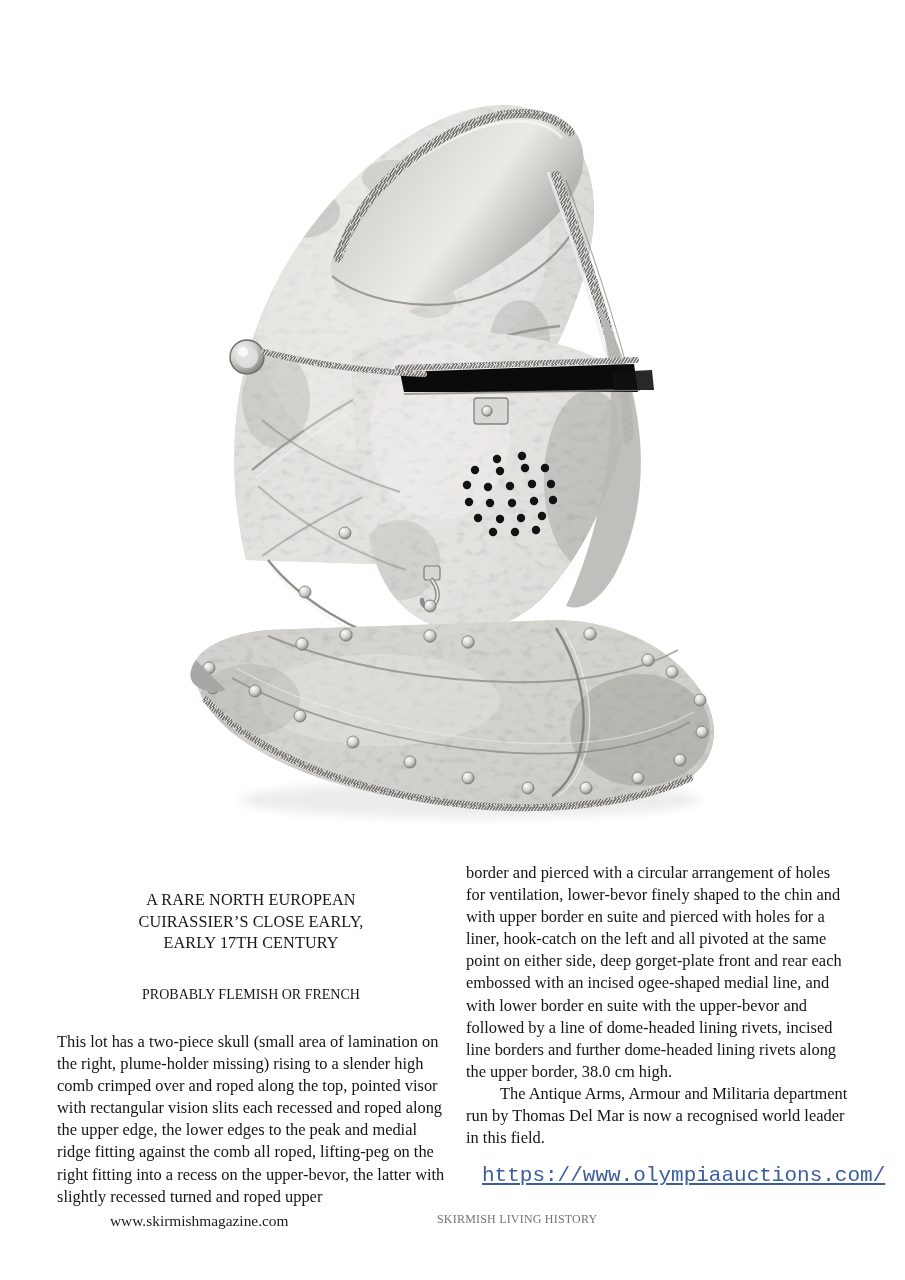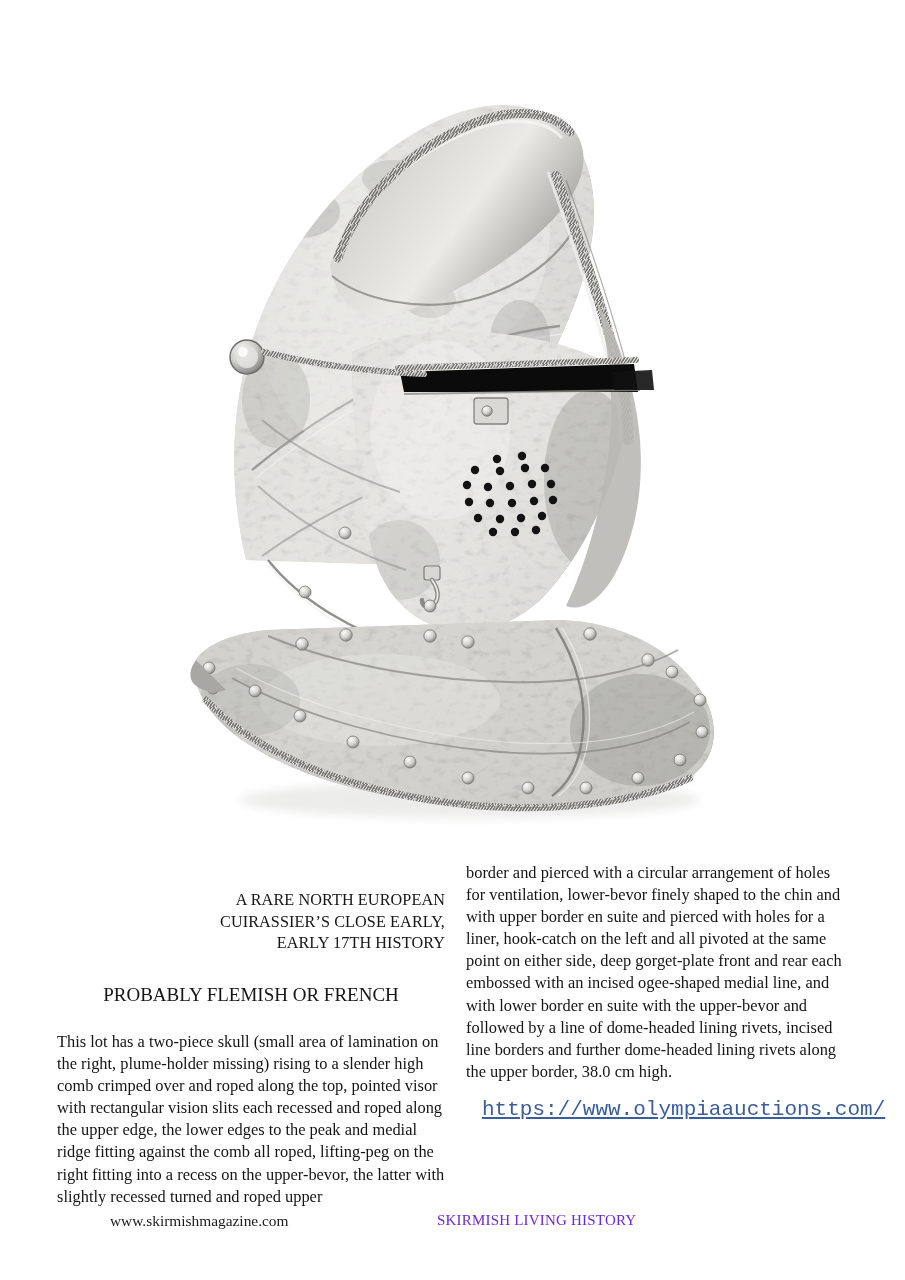--- a/index.html
+++ b/index.html
@@ -48,32 +48,32 @@
   .col-left {
     left: 57px;
     width: 388px;
   }
   .col-right {
     left: 466px;
     width: 382px;
   }
 
   .lot-title {
-    text-align: right;
+    text-align: center;
     font-size: 16.2px;
     line-height: 21.5px;
     letter-spacing: 0.1px;
     margin: 0;
     padding-top: 28px;
     font-weight: normal;
     color: #161616;
   }
   .lot-subtitle {
     text-align: center;
-    font-size: 19px;
+    font-size: 14px;
     line-height: 21.5px;
     margin: 0;
     padding-top: 29px;
     font-weight: normal;
     color: #161616;
   }
 
   .body-par {
     font-size: 16.4px;
     line-height: 22.1px;
@@ -121,23 +121,23 @@
     left: 110px;
     top: 0;
     font-size: 15.4px;
     color: #1a1a1a;
     white-space: nowrap;
   }
   .footer-center {
     position: absolute;
     left: 437px;
     top: 0;
-    font-size: 15px;
+    font-size: 12px;
     letter-spacing: 0.2px;
-    color: #6d28d9;
+    color: #737373;
     white-space: nowrap;
   }
 </style>
 </head>
 <body>
 
 <div class="page">
 
   <div class="photo-area">
     <svg viewBox="0 0 905 830" xmlns="http://www.w3.org/2000/svg">
@@ -420,28 +420,29 @@
     </svg>
 
   </div>
 
   <div class="columns">
 
     <div class="col col-left">
       <h1 class="lot-title">
         <span>A RARE NORTH EUROPEAN</span><br>
         <span>CUIRASSIER’S CLOSE EARLY,</span><br>
-        <span>EARLY 17TH HISTORY</span>
+        <span>EARLY 17TH CENTURY</span>
       </h1>
       <h2 class="lot-subtitle">PROBABLY FLEMISH OR FRENCH</h2>
       <p class="body-par">This lot has a two-piece skull (small area of lamination on the right, plume-holder missing) rising to a slender high comb crimped over and roped along the top, pointed visor with rectangular vision slits each recessed and roped along the upper edge, the lower edges to the peak and medial ridge fitting against the comb all roped, lifting-peg on the right fitting into a recess on the upper-bevor, the latter with slightly recessed turned and roped upper</p>
     </div>
 
     <div class="col col-right">
       <p class="body-par first">border and pierced with a circular arrangement of holes for ventilation, lower-bevor finely shaped to the chin and with upper border en suite and pierced with holes for a liner, hook-catch on the left and all pivoted at the same point on either side, deep gorget-plate front and rear each embossed with an incised ogee-shaped medial line, and with lower border en suite with the upper-bevor and followed by a line of dome-headed lining rivets, incised line borders and further dome-headed lining rivets along the upper border, 38.0 cm high.</p>
+      <p class="body-par indent" style="padding-top:0">The Antique Arms, Armour and Militaria department run by Thomas Del Mar is now a recognised world leader in this field.</p>
       <p class="link-line">
         <span class="url">https://www.olympiaauctions.com/</span>
       </p>
     </div>
   </div>
 
   <div class="footer">
     <span class="footer-left">www.skirmishmagazine.com</span>
     <span class="footer-center">SKIRMISH LIVING HISTORY</span>
   </div>

